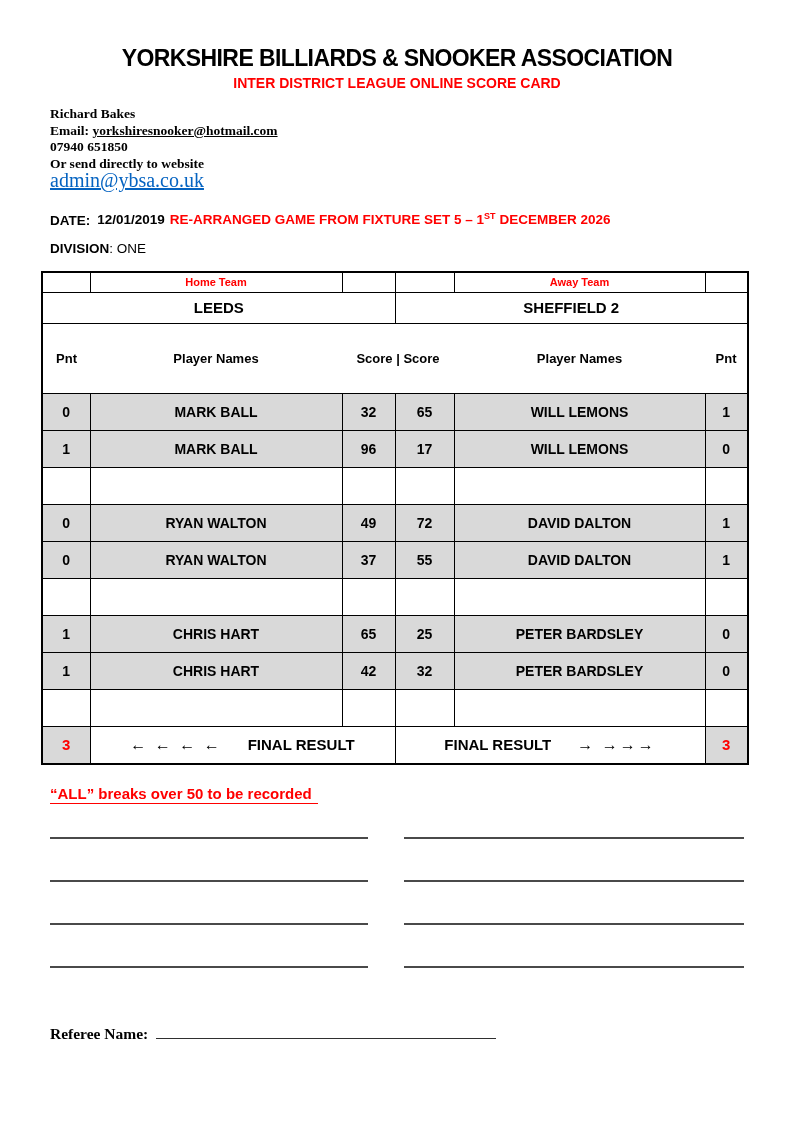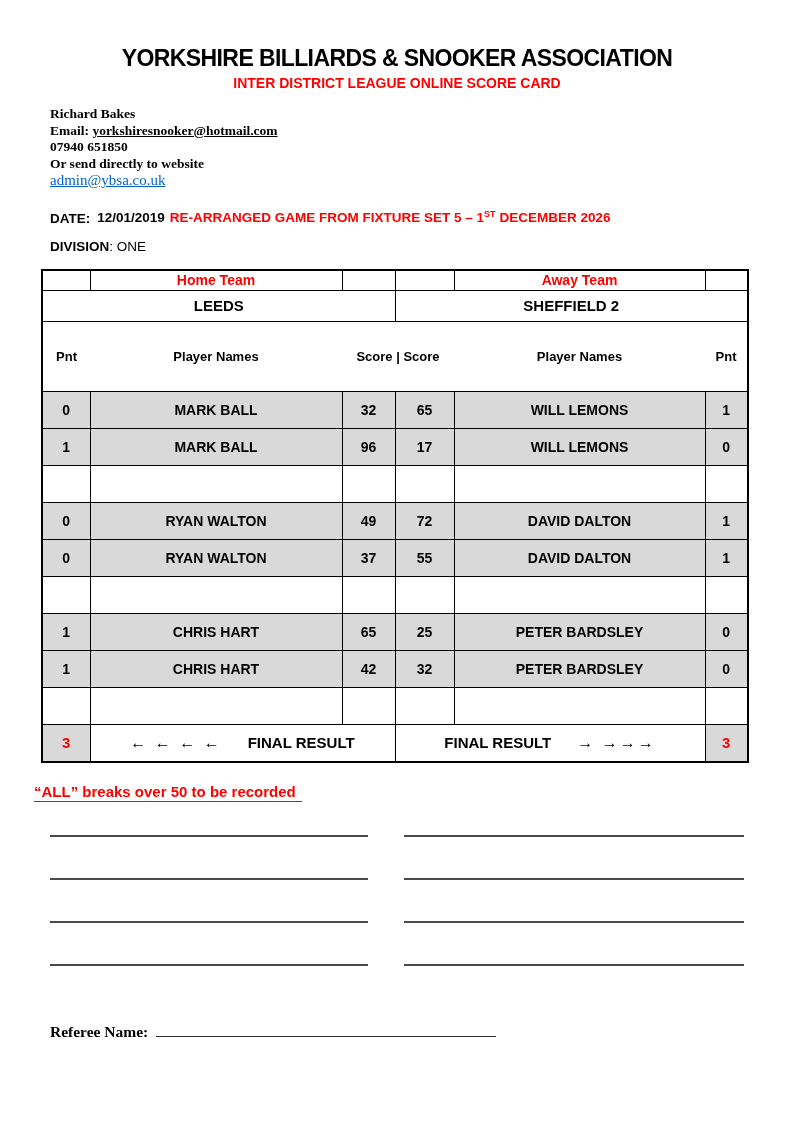--- a/index.html
+++ b/index.html
@@ -24,21 +24,21 @@
   }
 
   
   .contact {
     margin: 15px 0 0 50px;
     font-family: "Liberation Serif", serif;
     font-size: 13.5px; font-weight: bold; line-height: 16.5px;
   }
   .link-email { color: #000000; text-decoration: underline; font-weight: bold; }
   .link-admin {
-    color: #0563C1; text-decoration: underline; font-weight: normal; font-size: 15px;
+    color: #0563C1; text-decoration: underline; font-weight: normal; font-size: 20px;
   }
 
   
   .date-line { margin: 19px 0 0 50px; font-size: 13.5px; font-weight: bold; }
   .date-value { margin-left: 7px; }
   .date-note { color: #FF0000; margin-left: 5px; }
   .date-note sup { font-size: 9px; }
   .division-line { margin: 14px 0 0 50px; font-size: 13.5px; }
   .division-label { font-weight: bold; }
 
@@ -47,33 +47,33 @@
     margin: 15px 0 0 41px;
     border-collapse: collapse; table-layout: fixed; width: 706px;
     border: 2px solid #000;
   }
   .score-table td {
     border: 1.5px solid #000;
     text-align: center; vertical-align: middle;
     padding: 0; font-weight: bold; font-size: 14px; overflow: hidden;
     font-family: "Liberation Sans", sans-serif;
   }
-  .teams-row td { height: 20px; font-size: 14px; }
+  .teams-row td { height: 20px; font-size: 11px; }
   .names-row td { height: 31px; font-size: 15px; }
   .cols-row td { height: 70px; font-size: 13px; border-left: none; border-right: none; }
   .data-row td { height: 37px; }
   .final-row td { height: 38px; font-size: 15px; }
   .gray { background: #D9D9D9; }
   .red-text { color: #FF0000; }
   .arrows { font-size: 16px; letter-spacing: 2px; }
   .arrows-left { margin-right: 26px; }
   .arrows-right { margin-left: 26px; }
 
   
-  .breaks-heading-wrap { margin: 20px 0 0 34px; }
+  .breaks-heading-wrap { margin: 20px 0 0 50px; }
   .breaks-heading {
     display: inline-block; color: #FF0000; font-weight: bold; font-size: 15px;
     border-bottom: 1.7px solid #FF0000; padding: 0 6px 1px 0;
   }
   .breaks-grid {
     margin: 33px 0 0 50px;
     display: grid; grid-template-columns: 318px 340px;
     column-gap: 36px; row-gap: 41px;
   }
   .blank-line { height: 2px; background: #4a4a4a; }

